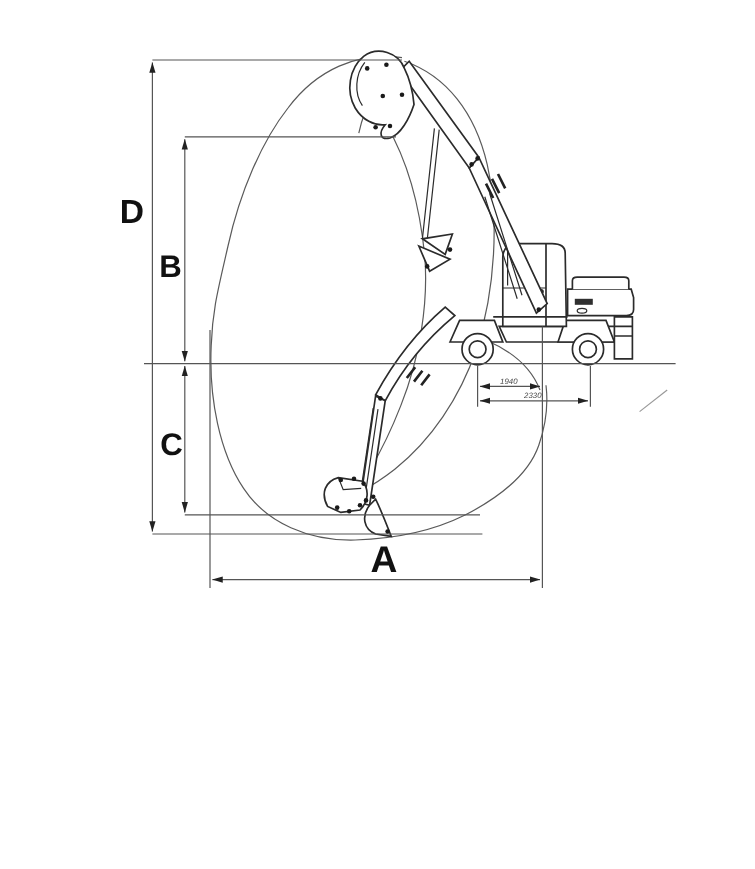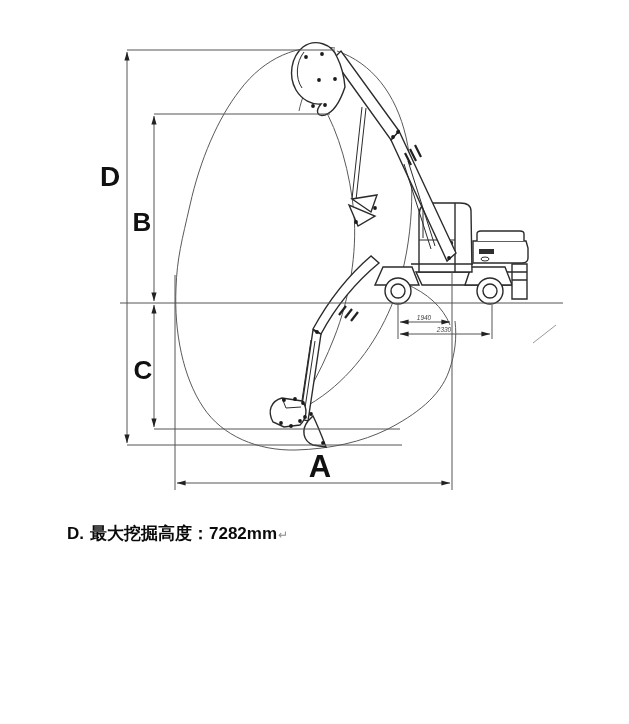--- a/index.html
+++ b/index.html
@@ -125,16 +125,13 @@
   <text class="dim-label" x="110" y="186" font-size="28" text-anchor="middle">D</text>
   <text class="dim-label" x="142" y="231" font-size="26" text-anchor="middle">B</text>
   <text class="dim-label" x="143" y="379" font-size="26" text-anchor="middle">C</text>
   <text class="dim-label" x="320" y="477" font-size="31" text-anchor="middle">A</text>
   <text class="dim-small" x="424" y="320" font-size="6.5" text-anchor="middle">1940</text>
   <text class="dim-small" x="444" y="332" font-size="6.5" text-anchor="middle">2330</text>
 </svg>
 </div>
 
 <div class="specs">
-  <div class="spec-line">
-    <span class="spec-prefix">D.</span><span>最大挖掘高度</span><span>：</span><span>7282mm</span><span class="break-mark">↵</span>
-  </div>
 </div>
 
 </body></html>

